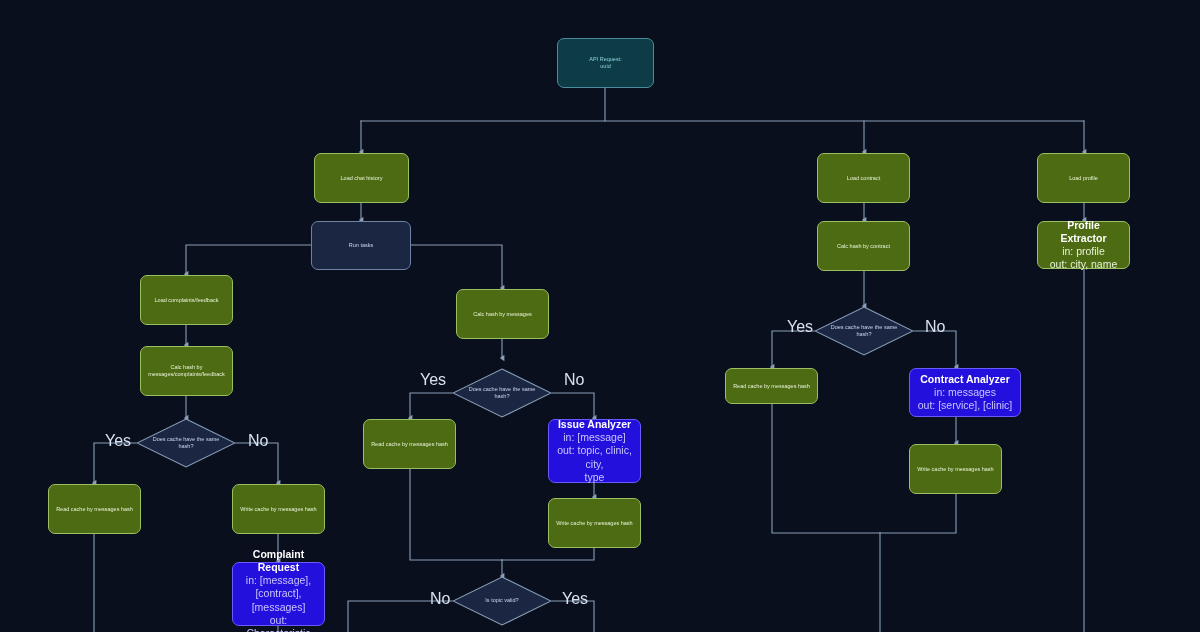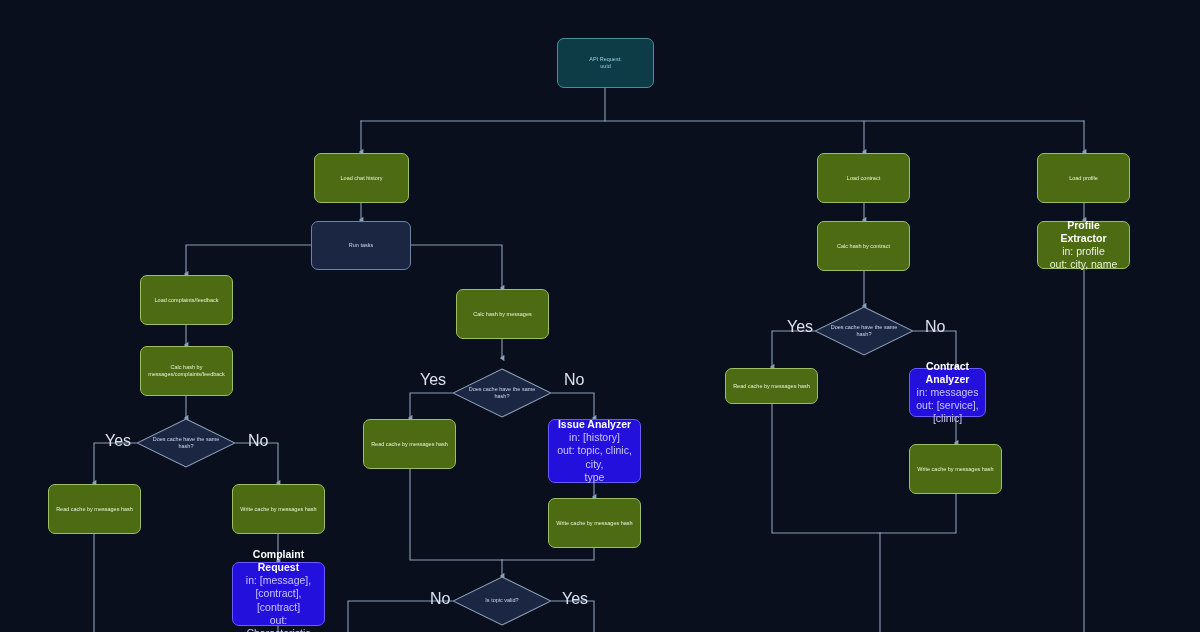--- a/index.html
+++ b/index.html
@@ -147,41 +147,41 @@
     <span class="inner">
         <span class="ln">Write cache by messages hash</span>
       </span>
   </div>
 
   <div class="node n-blue fs-md" style="left:232px;top:562px;width:93px;height:64px;">
     <span class="inner">
       <span class="ttl">Complaint Request</span>
       <span class="ln">in: [message],</span>
       <span class="ln">[contract],</span>
-      <span class="ln">[contract]</span>
+      <span class="ln">[messages]</span>
       <span class="ln">out: Characteristic</span>
     </span>
   </div>
 
   <div class="node n-green fs-tiny" style="left:456px;top:289px;width:93px;height:50px;">
     <span class="inner">
         <span class="ln">Calc hash by messages</span>
       </span>
   </div>
 
   <div class="node n-green fs-tiny" style="left:363px;top:419px;width:93px;height:50px;">
     <span class="inner">
         <span class="ln">Read cache by messages hash</span>
       </span>
   </div>
 
   <div class="node n-blue fs-md" style="left:548px;top:419px;width:93px;height:64px;">
     <span class="inner">
       <span class="ttl">Issue Analyzer</span>
-      <span class="ln">in: [history]</span>
+      <span class="ln">in: [message]</span>
       <span class="ln">out: topic, clinic, city,</span>
       <span class="ln">type</span>
     </span>
   </div>
 
   <div class="node n-green fs-tiny" style="left:548px;top:498px;width:93px;height:50px;">
     <span class="inner">
         <span class="ln">Write cache by messages hash</span>
       </span>
   </div>
@@ -197,21 +197,21 @@
         <span class="ln">Calc hash by contract</span>
       </span>
   </div>
 
   <div class="node n-green fs-tiny" style="left:725px;top:368px;width:93px;height:36px;">
     <span class="inner">
         <span class="ln">Read cache by messages hash</span>
       </span>
   </div>
 
-  <div class="node n-blue fs-md" style="left:909px;top:368px;width:77px;height:49px;border-radius:7px;">
+  <div class="node n-blue fs-md" style="left:909px;top:368px;width:112px;height:49px;border-radius:7px;">
     <span class="inner">
       <span class="ttl">Contract Analyzer</span>
       <span class="ln">in: messages</span>
       <span class="ln">out: [service], [clinic]</span>
     </span>
   </div>
 
   <div class="node n-green fs-tiny" style="left:909px;top:444px;width:93px;height:50px;">
     <span class="inner">
         <span class="ln">Write cache by messages hash</span>

